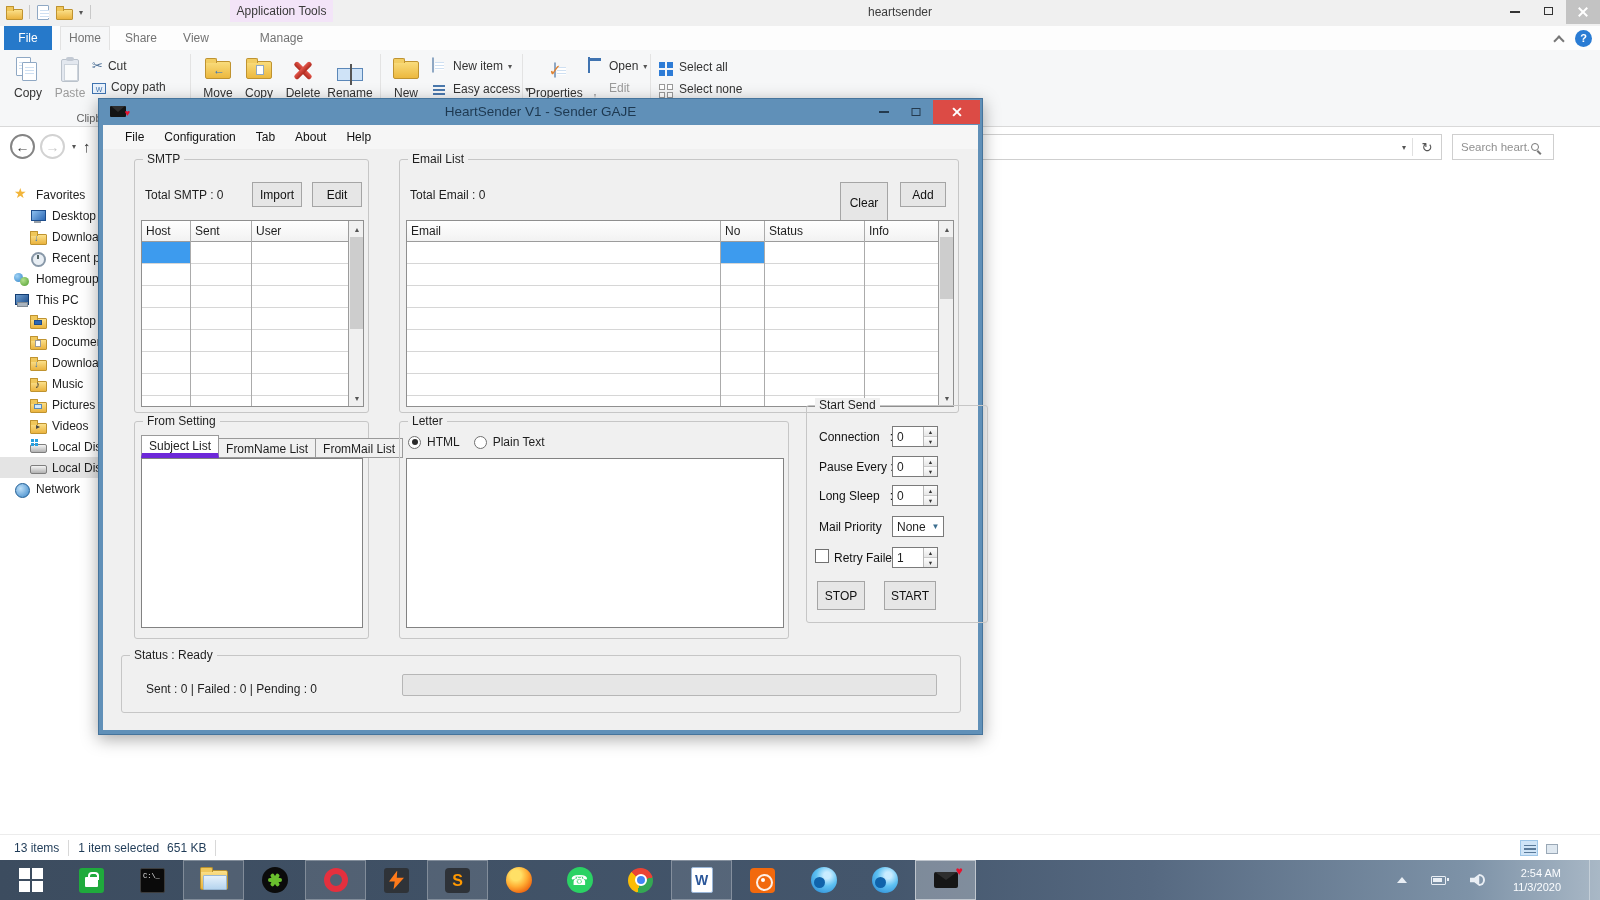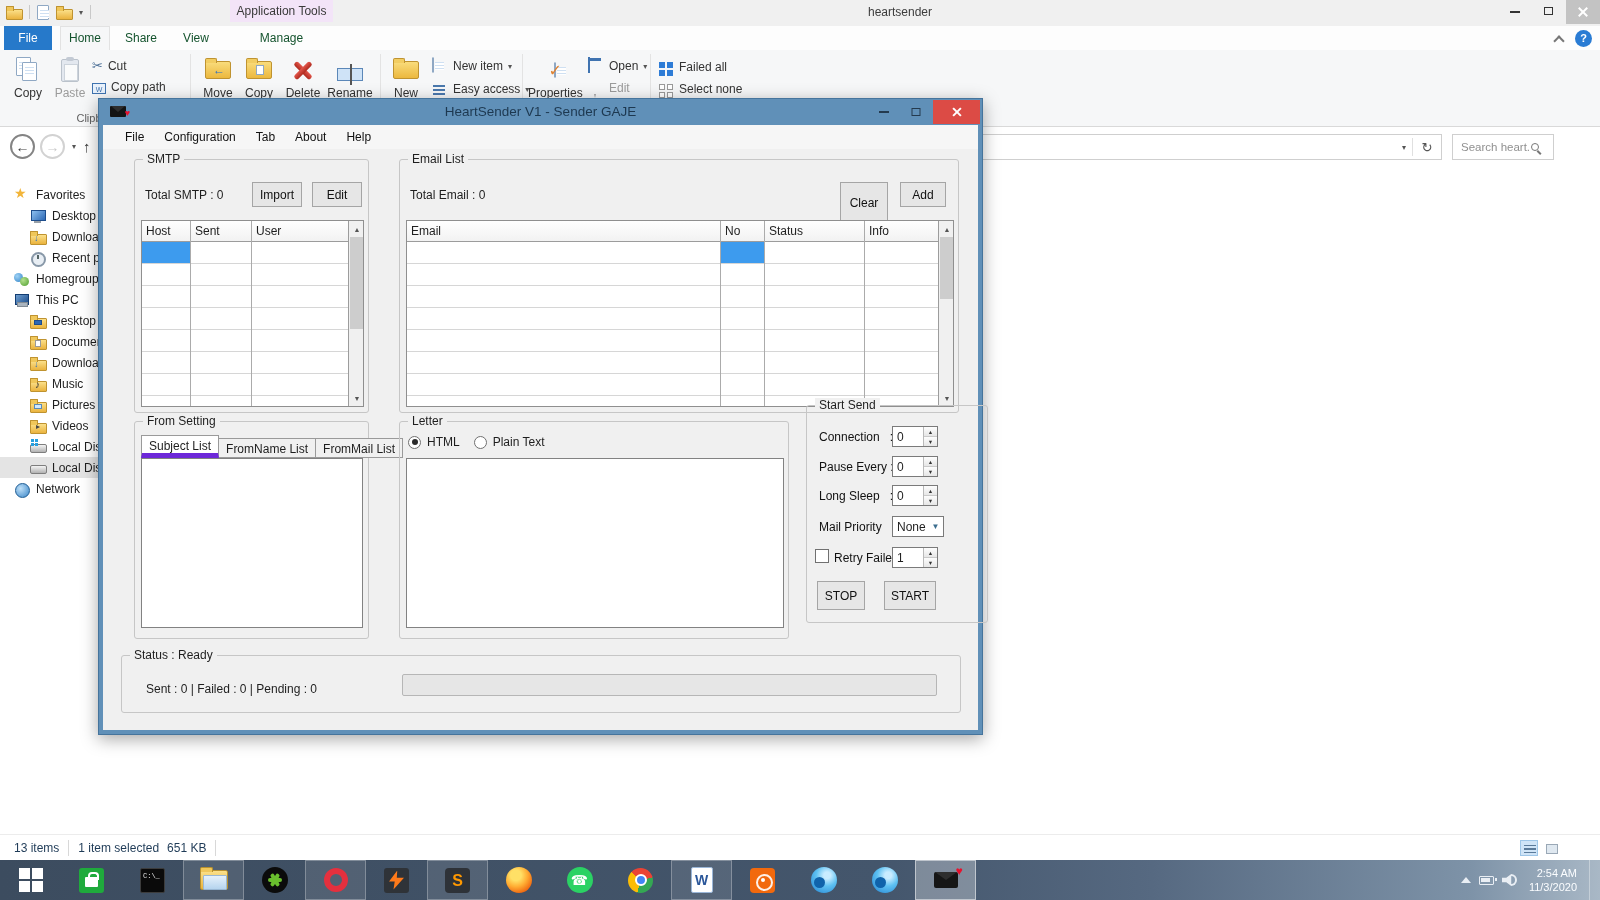--- a/index.html
+++ b/index.html
@@ -18,21 +18,21 @@
 #xwinbtns{right:0;top:0;display:flex}
 .xwb{width:34px;height:24px;position:relative}
 .xwb.close{background:#c3c3c3}
 .dash{position:absolute;left:50%;top:50%;width:10px;height:2px;background:#333;transform:translate(-50%,-50%)}
 .rest{position:absolute;left:12px;top:7px;width:9px;height:8px;border:1px solid #333;background:#f0f0f0}
 .rest::before{content:"";position:absolute;left:2px;top:-4px;width:9px;height:8px;border:1px solid #333;background:#f0f0f0;z-index:-1}
 .xbar{position:absolute;width:12px;height:2px;left:50%;top:50%;background:#fff}
 .x1{transform:translate(-50%,-50%) rotate(45deg)}
 .x2{transform:translate(-50%,-50%) rotate(-45deg)}
 #tabrow{left:0;top:26px;width:1600px;height:24px;background:#fdfdfd}
-.xtab{position:absolute;top:0;height:24px;line-height:24px;text-align:center;color:#14532d;font-size:12px}
+.xtab{position:absolute;top:0;height:24px;line-height:24px;text-align:center;color:#737373;font-size:12px}
 .xtab.file{background:#2679ca;color:#fff}
 .xtab.home{background:#f6f7f8;border:1px solid #e2e2e2;border-bottom:none;line-height:22px}
 #ribbonhelp{position:absolute;right:8px;top:30px;display:flex;align-items:center;gap:12px}
 .chevup{width:8px;height:8px;border-left:2px solid #777;border-top:2px solid #777;transform:rotate(45deg);margin-top:4px}
 .helpq{width:17px;height:17px;border-radius:50%;background:#2a7cd4;color:#fff;font-size:11px;font-weight:bold;text-align:center;line-height:17px}
 #ribbon{left:0;top:50px;width:1600px;height:77px;background:#f6f7f8;border-bottom:1px solid #d9d9d9}
 .rbig{position:absolute;text-align:center;color:#333;font-size:12px}
 .rbig .ric{height:32px;display:flex;align-items:center;justify-content:center}
 .rsm{position:absolute;display:flex;align-items:center;gap:5px;font-size:12px;color:#333;white-space:nowrap}
 .gray{color:#9b9b9b}
@@ -202,21 +202,21 @@
 .tk-chrome::after{content:"";position:absolute;left:6.5px;top:6.5px;width:12px;height:12px;background:#4285f4;border:2.5px solid #fff;border-radius:50%;box-sizing:border-box}
 .tk-word{width:22px;height:26px;background:#fff;border:1px solid #9ab6d8;border-radius:2px;color:#2b579a;font-weight:bold;font-size:14px;text-align:center;line-height:25px}
 .tk-snip{width:25px;height:25px;background:#f2690d;border-radius:4px;position:relative}
 .tk-snip::before{content:"";position:absolute;left:6px;top:6px;width:13px;height:13px;border:2px solid #fff;border-radius:50%;opacity:.9}
 .tk-snip::after{content:"";position:absolute;left:10.5px;top:10.5px;width:4px;height:4px;background:#fff;border-radius:50%}
 .tk-gloop{width:26px;height:26px;border-radius:50%;background:radial-gradient(circle at 62% 32%,#c9ecff 0 14%,#5ec1f2 45%,#1f7fd0 100%);position:relative}
 .tk-gloop::after{content:"";position:absolute;left:3px;top:10px;width:11px;height:11px;border-radius:50%;background:#1063ab}
 .tk-env{width:24px;height:16px;background:#161616;border-radius:2px;position:relative}
 .tk-env::before{content:"";position:absolute;left:1px;top:0;border-left:11px solid transparent;border-right:11px solid transparent;border-top:8px solid #2e2e2e}
 .tk-env .hrt{position:absolute;right:-5px;top:-8px;color:#e8112d;font-size:12px}
-#tray{margin-left:auto;display:flex;align-items:center;gap:8px;padding-right:6px;color:#f2f6fa}
+#tray{margin-left:auto;display:flex;align-items:center;gap:24px;padding-right:6px;color:#f2f6fa}
 .trayarr{width:0;height:0;border-left:5px solid transparent;border-right:5px solid transparent;border-bottom:6px solid #e9eef4}
 .batt{width:15px;height:9px;border:1.5px solid #e9eef4;border-radius:1px;position:relative}
 .batt::before{content:"";position:absolute;right:-4px;top:1.5px;width:2px;height:3px;background:#e9eef4}
 .batt::after{content:"";position:absolute;left:1px;top:1px;width:9px;height:4px;background:#e9eef4}
 .spk{width:13px;height:13px;background:#e9eef4;clip-path:polygon(0 32%,34% 32%,72% 4%,72% 96%,34% 68%,0 68%);position:relative}
 .spkarc{width:6px;height:12px;border:2px solid #e9eef4;border-left:none;border-radius:0 8px 8px 0;margin-left:-4px}
 #clock{text-align:right;font-size:11px;line-height:14px;color:#fbfdff;margin:0 4px}
 .sdesk{width:5px;height:40px;border-left:1px solid rgba(255,255,255,.35)}
 </style>
 </head>
@@ -354,21 +354,21 @@
     <span>Edit</span>
   </div>
   <div class="rsep" style="left:650px"></div>
   <div class="rsm" style="left:658px;top:8px">
     <span class="si si-grid">
         <i></i>
         <i></i>
         <i></i>
         <i></i>
       </span>
-    <span>Failed all</span>
+    <span>Select all</span>
   </div>
   <div class="rsm" style="left:658px;top:30px">
     <span class="si si-grid none">
         <i></i>
         <i></i>
         <i></i>
         <i></i>
       </span>
     <span>Select none</span>
   </div>

